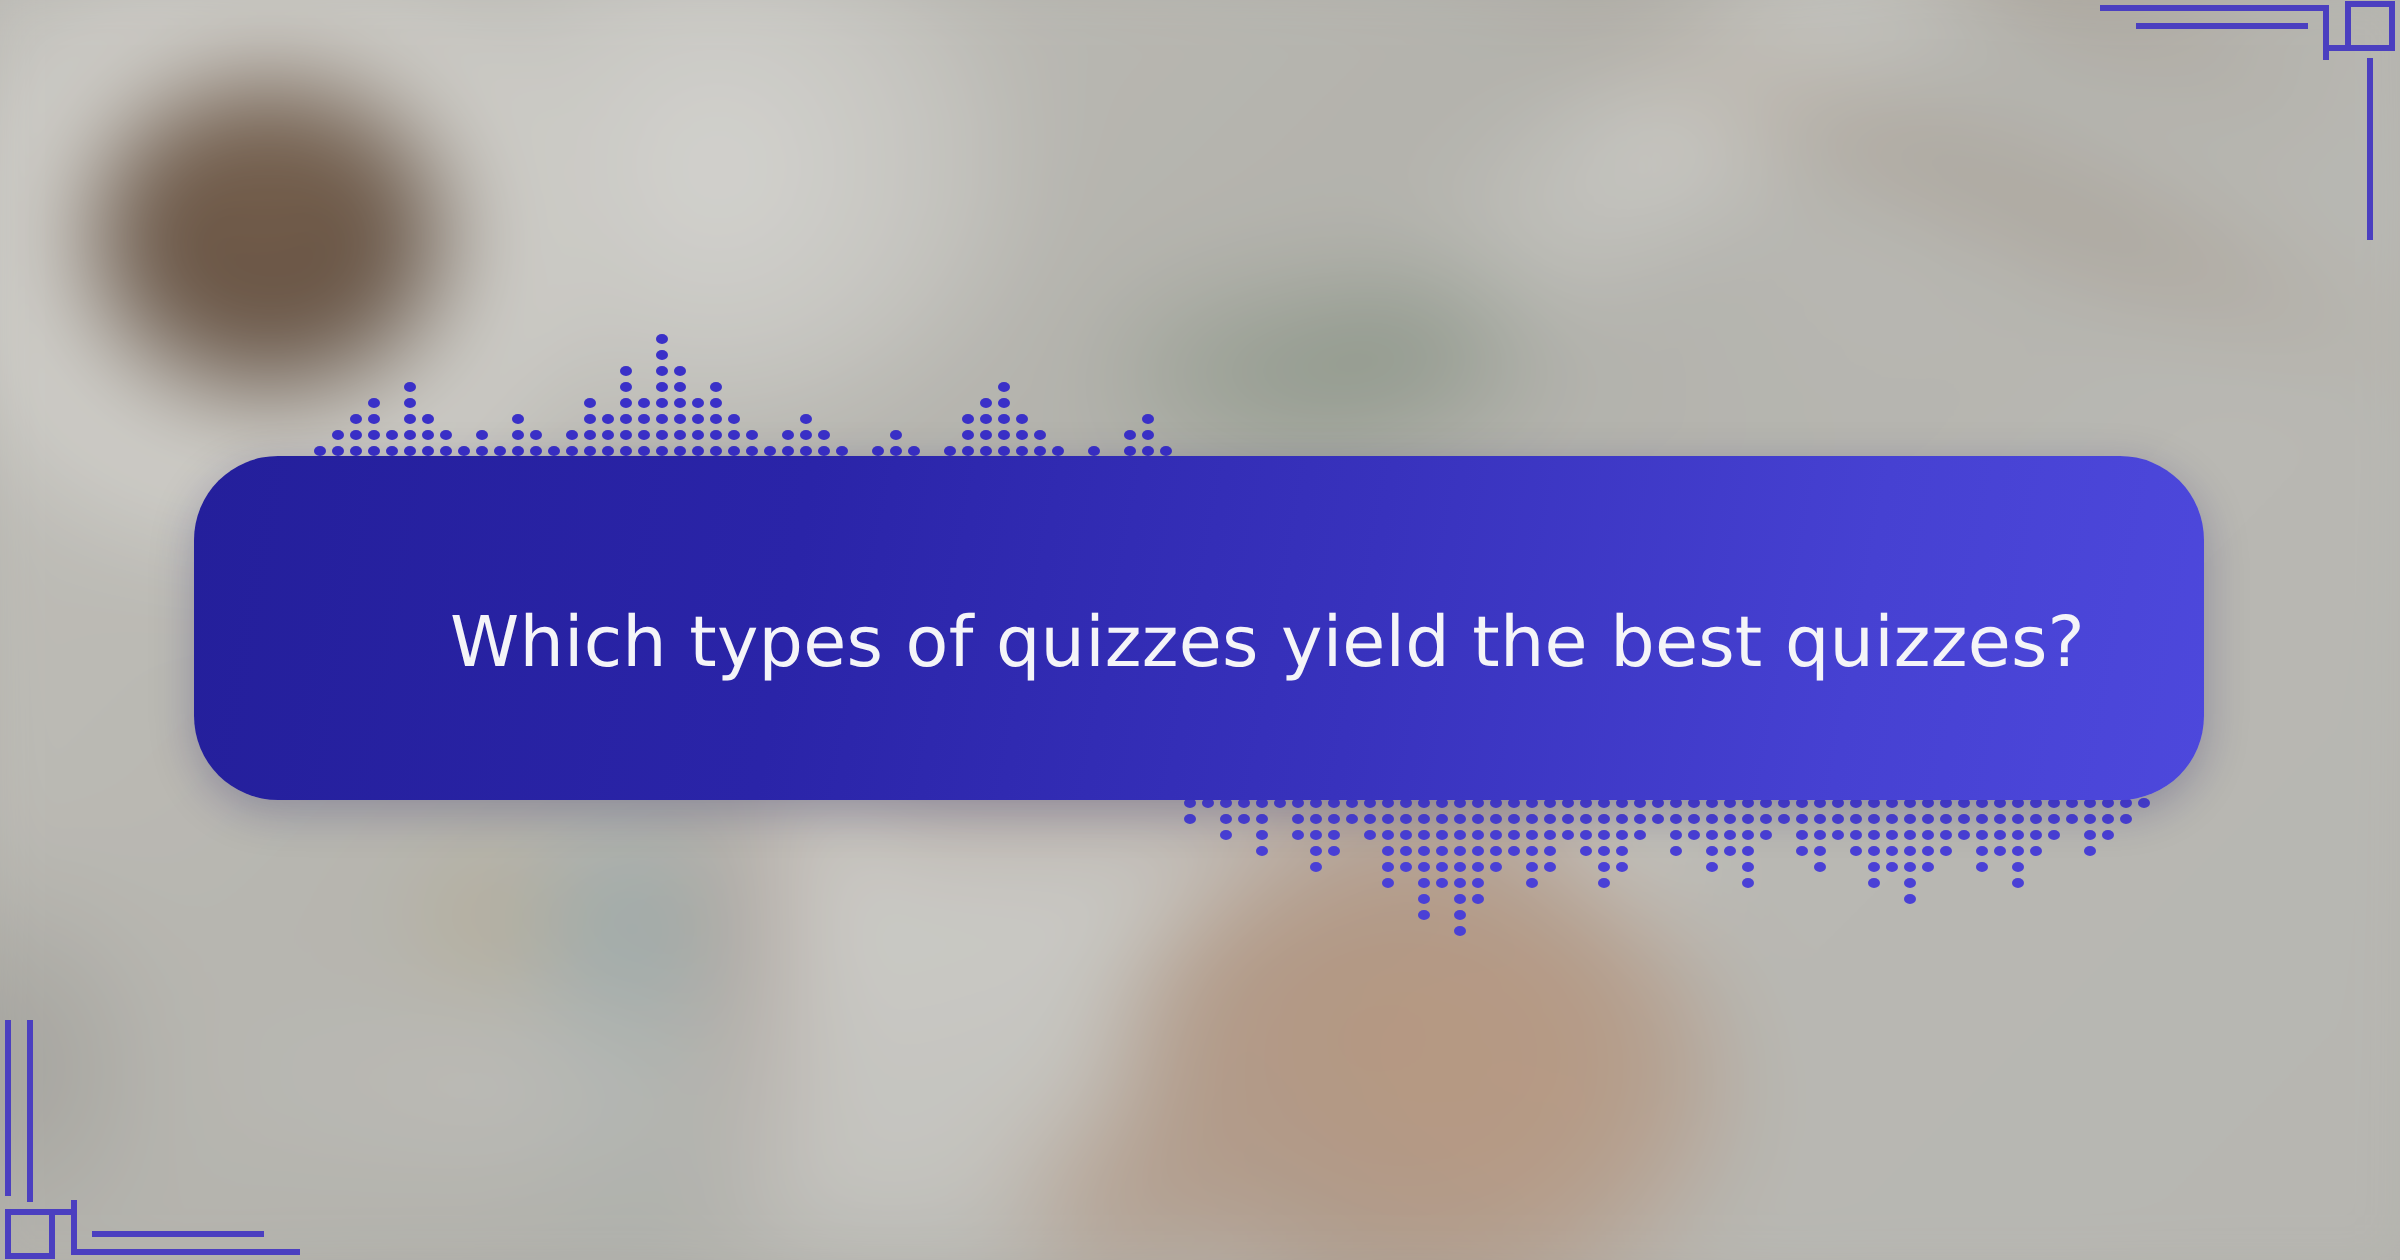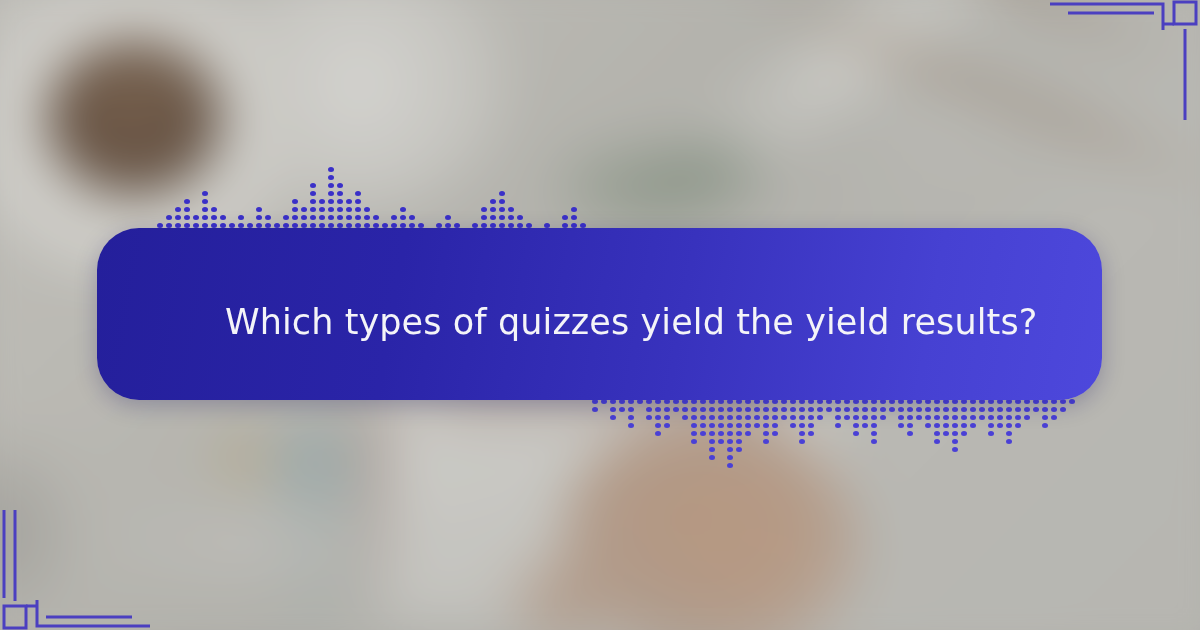--- a/index.html
+++ b/index.html
@@ -832,16 +832,16 @@
       <div class="wcol">
         <div class="wdot"></div>
         <div class="wdot"></div>
       </div>
       <div class="wcol">
         <div class="wdot"></div>
       </div>
     </div>
 
   <div class="card">
-    <div class="card-title">Which types of quizzes yield the yield results?</div>
+    <div class="card-title">Which types of quizzes yield the best quizzes?</div>
   </div>
 
 </div>
 
 </body></html>

